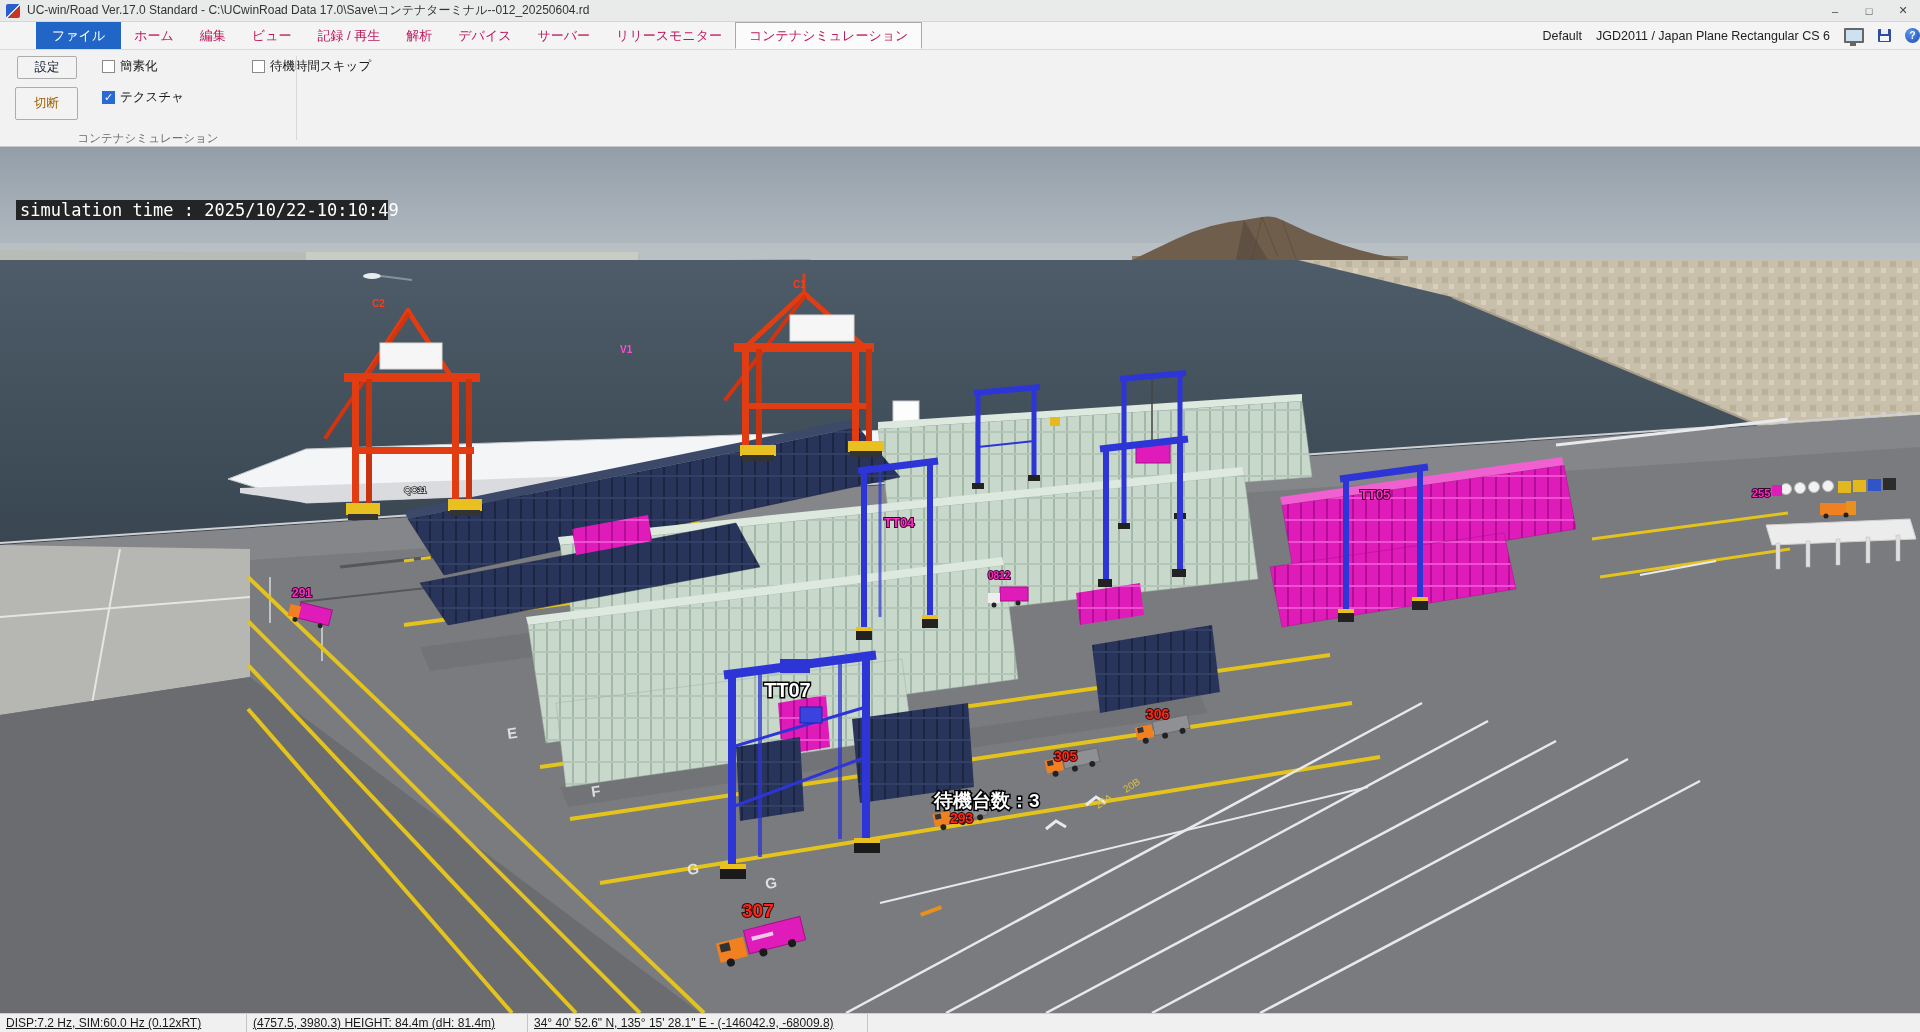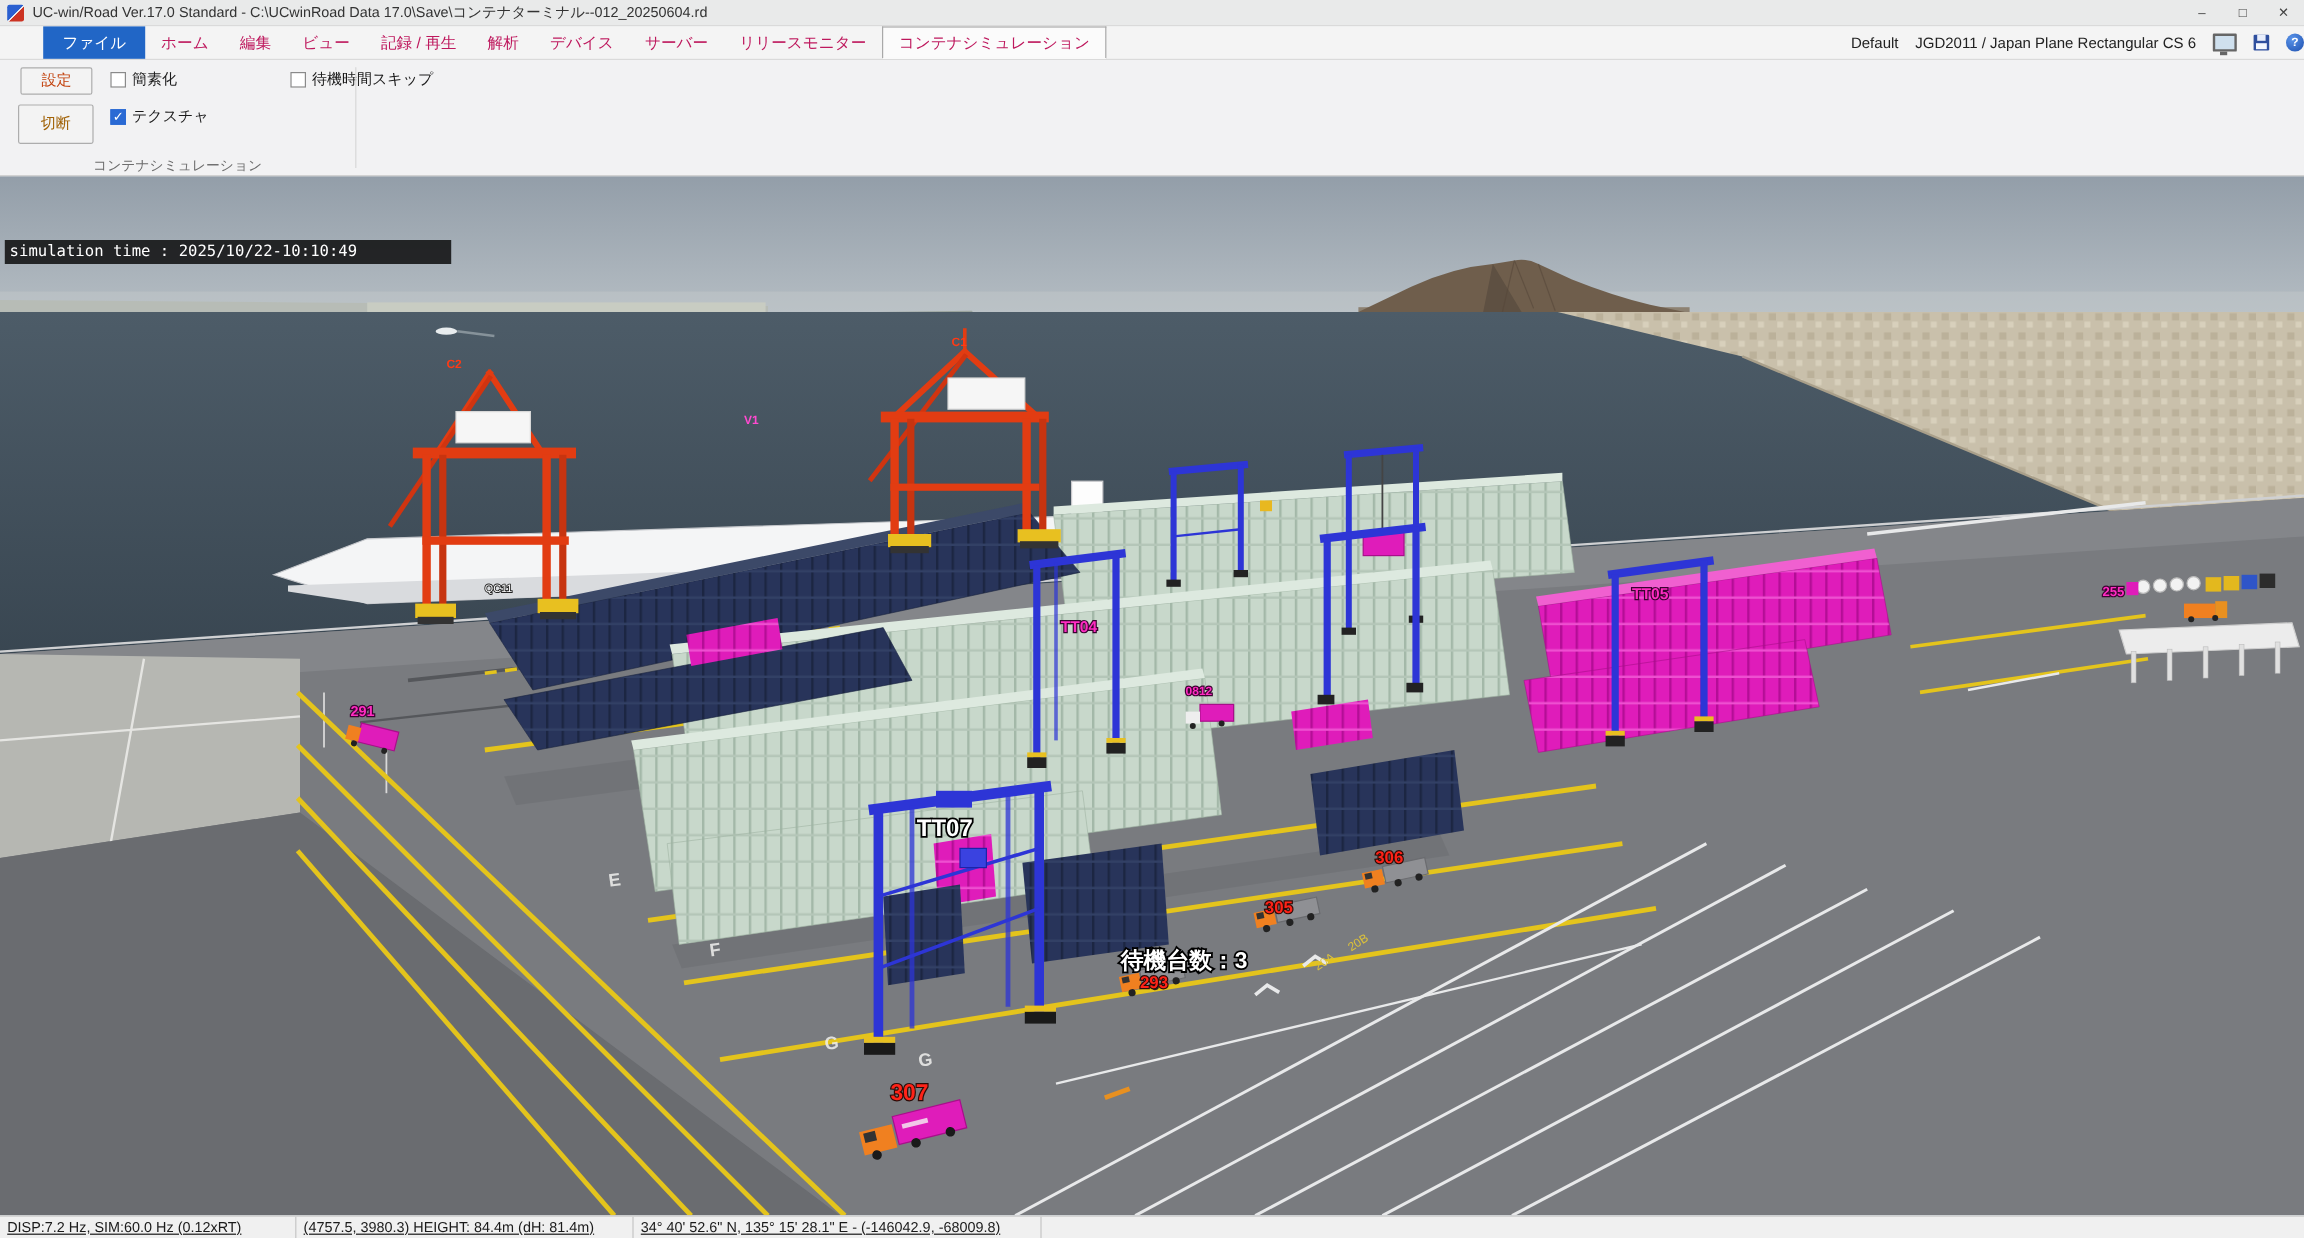--- a/index.html
+++ b/index.html
@@ -30,42 +30,42 @@
   .ic-save{width:13px;height:13px;background:#2f4f9e;border-radius:1px;}
   .ic-save::before{content:"";position:absolute;left:3px;top:0;width:7px;height:5px;background:#e8eefc;}
   .ic-save::after{content:"";position:absolute;left:2px;bottom:1px;width:9px;height:5px;background:#f4f7ff;}
   .ic-help{width:15px;height:15px;border-radius:50%;background:radial-gradient(circle at 35% 30%,#5a94ea,#1d4fae);
     color:#fff;font-size:10px;font-weight:bold;display:flex;align-items:center;justify-content:center;}
   
   .ribbon{position:absolute;left:0;top:50px;width:1920px;height:97px;background:#f2f2f3;
     border-bottom:1px solid #c9c9c9;box-sizing:border-box;}
   .rbtn{position:absolute;box-sizing:border-box;border:1px solid #adadad;background:#f3f3f3;
     font-size:12.5px;font-family:"Liberation Sans",sans-serif;border-radius:2px;}
-  .rbtn.settings{left:17px;top:6px;width:60px;height:23px;color:#c2410c;}
+  .rbtn.settings{left:17px;top:6px;width:60px;height:23px;color:#0f172a;}
   .rbtn.disconnect{left:15px;top:37px;width:63px;height:33px;color:#a16207;}
-  .cb{position:absolute;display:flex;align-items:center;gap:5px;font-size:12.5px;color:#1a1a1a;}
+  .cb{position:absolute;display:flex;align-items:center;gap:5px;font-size:12.5px;color:#1a1a1a;margin-left:10px;}
   .cb .box{width:13px;height:13px;border:1px solid #8a8a8a;background:#fff;box-sizing:border-box;
     display:flex;align-items:center;justify-content:center;font-size:11px;color:#fff;}
   .cb.checked .box{background:#2a6ad4;border-color:#2a6ad4;}
   .cb.checked .box::after{content:"✓";}
   .cb.simplify{left:92px;top:58px;}
   .cb.waitskip{left:194px;top:58px;padding-left:48px;}
   .cb.texture{left:92px;top:89px;}
   .group-label{position:absolute;left:0;top:131px;width:296px;text-align:center;
     font-size:11.5px;color:#6d6d6d;}
   .vsep{position:absolute;left:296px;top:56px;height:84px;width:1px;background:#d8d8d8;}
   
   .ribbon .rbtn.settings{top:6px;} .ribbon .cb.simplify{top:8px;}
   .ribbon .cb.waitskip{top:8px;} .ribbon .rbtn.disconnect{top:37px;}
   .ribbon .cb.texture{top:39px;} .ribbon .group-label{top:81px;} .ribbon .vsep{top:6px;}
   
   .viewport{position:absolute;left:0;top:147px;width:1920px;height:866px;background:#9aa4ad;overflow:hidden;}
   .viewport svg{position:absolute;left:0;top:0;}
-  .simtime{position:absolute;left:4px;top:53px;width:372px;height:20px;background:rgba(10,10,10,.84);
-    color:#fff;font-family:"DejaVu Sans Mono",monospace;font-size:13px;line-height:20px;padding-left:4px;
+  .simtime{position:absolute;left:16px;top:53px;width:372px;height:20px;background:rgba(10,10,10,.84);
+    color:#fff;font-family:"DejaVu Sans Mono",monospace;font-size:17px;line-height:20px;padding-left:4px;
     box-sizing:border-box;white-space:nowrap;}
   
   .statusbar{position:absolute;left:0;top:1013px;width:1920px;height:19px;background:#f0f0f0;
     border-top:1px solid #cfcfcf;display:flex;font-size:12px;color:#1a1a1a;box-sizing:border-box;text-decoration:underline;}
   .sb-panel{height:100%;display:flex;align-items:center;padding:0 6px;border-right:1px solid #c6c6c6;
     white-space:nowrap;box-sizing:border-box;}
   .sb-p1{width:247px;} .sb-p2{width:281px;} .sb-p3{width:340px;} .sb-rest{flex:1;border-right:none;}
   
   text{font-family:"Liberation Sans",sans-serif;}
   .lbl-red{fill:#ff2318;font-weight:bold;stroke:#2c0c08;stroke-width:2px;paint-order:stroke;}

